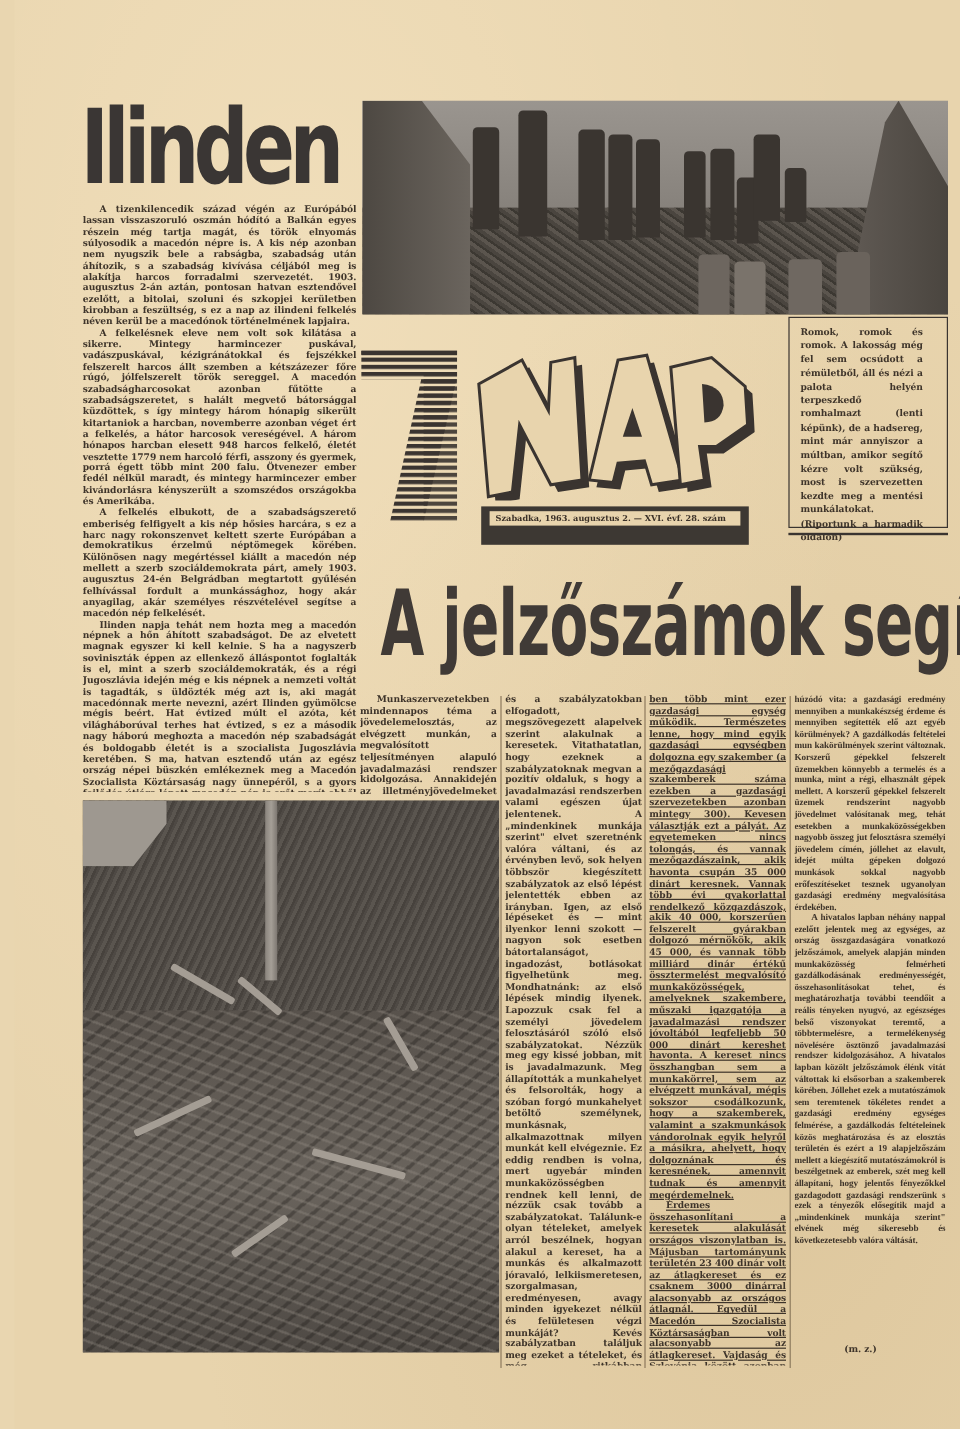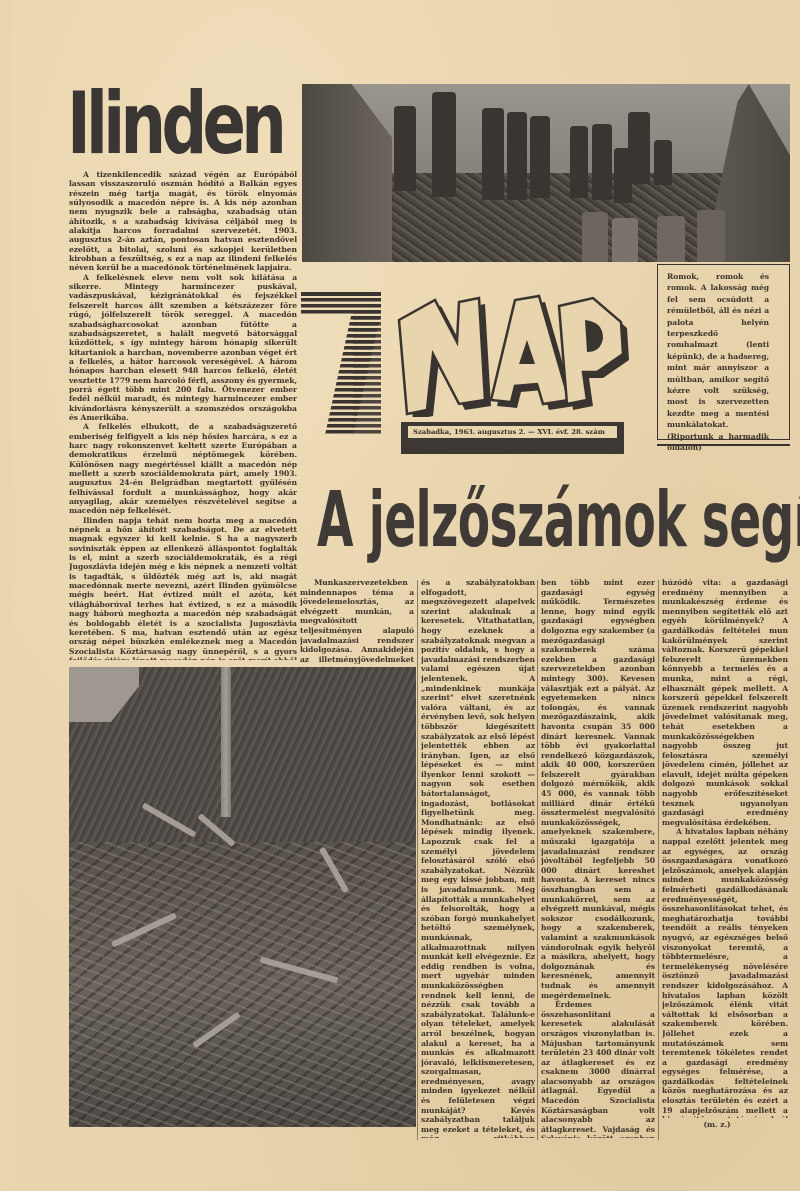--- a/index.html
+++ b/index.html
@@ -191,27 +191,27 @@
 
   <div class="col txt" style="left:288px; top:578px; width:114px; height:86px; overflow:hidden; line-height:9.6px;">
     <p>Munkaszervezetekben mindennapos téma a jövedelemelosztás, az elvégzett munkán, a megvalósított teljesítményen alapuló javadalmazási rendszer kidolgozása. Annakidején az illetményjövedelmeket a jövedelem felosztásáról szóló szabályzatok váltották fel,</p>
   </div>
 
   <div class="col txt" style="left:409px; top:578px; width:114px; height:560px; overflow:hidden; line-height:9.6px;">
     <p class="noindent">és a szabályzatokban elfogadott, megszövegezett alapelvek szerint alakulnak a keresetek. Vitathatatlan, hogy ezeknek a szabályzatoknak megvan a pozitív oldaluk, s hogy a javadalmazási rendszerben valami egészen újat jelentenek. A „mindenkinek munkája szerint" elvet szeretnénk valóra váltani, és az érvényben levő, sok helyen többször kiegészített szabályzatok az első lépést jelentették ebben az irányban. Igen, az első lépéseket és — mint ilyenkor lenni szokott — nagyon sok esetben bátortalanságot, ingadozást, botlásokat figyelhetünk meg. Mondhatnánk: az első lépések mindig ilyenek. Lapozzuk csak fel a személyi jövedelem felosztásáról szóló első szabályzatokat. Nézzük meg egy kissé jobban, mit is javadalmazunk. Meg állapították a munkahelyet és felsorolták, hogy a szóban forgó munkahelyet betöltő személynek, munkásnak, alkalmazottnak milyen munkát kell elvégeznie. Ez eddig rendben is volna, mert ugyebár minden munkaközösségben rendnek kell lenni, de nézzük csak tovább a szabályzatokat. Találunk-e olyan tételeket, amelyek arról beszélnek, hogyan alakul a kereset, ha a munkás és alkalmazott jóravaló, lelkiismeretesen, szorgalmasan, eredményesen, avagy minden igyekezet nélkül és felületesen végzi munkáját? Kevés szabályzatban találjuk meg ezeket a tételeket, és még ritkábban alkalmazzák őket a valóságban.</p>
 
   </div>
 
-  <div class="col txt" style="left:529px; top:578px; width:114px; height:560px; overflow:hidden; line-height:9.6px;">
+  <div class="col txt" style="left:529px; top:578px; width:114px; height:560px; overflow:hidden; line-height:9.6px;text-decoration:underline;">
     <p class="noindent">ben több mint ezer gazdasági egység működik. Természetes lenne, hogy mind egyik gazdasági egységben dolgozna egy szakember (a mezőgazdasági szakemberek száma ezekben a gazdasági szervezetekben azonban mintegy 300). Kevesen választják ezt a pályát. Az egyetemeken nincs tolongás, és vannak mezőgazdászaink, akik havonta csupán 35 000 dinárt keresnek. Vannak több évi gyakorlattal rendelkező közgazdászok, akik 40 000, korszerűen felszerelt gyárakban dolgozó mérnökök, akik 45 000, és vannak több milliárd dinár értékű össztermelést megvalósító munkaközösségek, amelyeknek szakembere, műszaki igazgatója a javadalmazási rendszer jóvoltából legfeljebb 50 000 dinárt kereshet havonta. A kereset nincs összhangban sem a munkakörrel, sem az elvégzett munkával, mégis sokszor csodálkozunk, hogy a szakemberek, valamint a szakmunkások vándorolnak egyik helyről a másikra, ahelyett, hogy dolgoznának és keresnének, amennyit tudnak és amennyit megérdemelnek.</p>
     <p>Érdemes összehasonlítani a keresetek alakulását országos viszonylatban is. Májusban tartományunk területén 23 400 dinár volt az átlagkereset és ez csaknem 3000 dinárral alacsonyabb az országos átlagnál. Egyedül a Macedón Szocialista Köztársaságban volt alacsonyabb az átlagkereset. Vajdaság és Szlovénia között azonban csaknem 10 000 dinár a különbség, és talán mondanunk sem kell, hogy a szlovéniai dolgozók javára.</p>
 
   </div>
 
-  <div class="col txt" style="left:650px; top:578px; width:126px; height:540px; overflow:hidden; line-height:9.6px;">
+  <div class="col txt" style="left:650px; top:578px; width:126px; height:540px; overflow:hidden; line-height:9.6px;font-family:Liberation Serif, serif;">
     <p class="noindent">húzódó vita: a gazdasági eredmény mennyiben a munkakészség érdeme és mennyiben segítették elő azt egyéb körülmények? A gazdálkodás feltételei mun kakörülmények szerint változnak. Korszerű gépekkel felszerelt üzemekben könnyebb a termelés és a munka, mint a régi, elhasznált gépek mellett. A korszerű gépekkel felszerelt üzemek rendszerint nagyobb jövedelmet valósítanak meg, tehát esetekben a munkaközösségekben nagyobb összeg jut felosztásra személyi jövedelem címén, jóllehet az elavult, idejét múlta gépeken dolgozó munkások sokkal nagyobb erőfeszítéseket tesznek ugyanolyan gazdasági eredmény megvalósítása érdekében.</p>
     <p>A hivatalos lapban néhány nappal ezelőtt jelentek meg az egységes, az ország összgazdaságára vonatkozó jelzőszámok, amelyek alapján minden munkaközösség felmérheti gazdálkodásának eredményességét, összehasonlításokat tehet, és meghatározhatja további teendőit a reális tényeken nyugvó, az egészséges belső viszonyokat teremtő, a többtermelésre, a termelékenység növelésére ösztönző javadalmazási rendszer kidolgozásához. A hivatalos lapban közölt jelzőszámok élénk vitát váltottak ki elsősorban a szakemberek körében. Jóllehet ezek a mutatószámok sem teremtenek tökéletes rendet a gazdasági eredmény egységes felmérése, a gazdálkodás feltételeinek közös meghatározása és az elosztás területén és ezért a 19 alapjelzőszám mellett a kiegészítő mutatószámokról is beszélgetnek az emberek, szét meg kell állapítani, hogy jelentős fényezőkkel gazdagodott gazdasági rendszerünk s ezek a tényezők elősegítik majd a „mindenkinek munkája szerint" elvének még sikeresebb és következetesebb valóra váltását.</p>
   </div>
   <div class="abs txt sig" style="left:650px; top:1120px; width:110px;">(m. z.)</div>
 
   <div class="rule-v" style="left:405px; top:580px; height:560px;"></div>
   <div class="rule-v" style="left:525px; top:580px; height:560px;"></div>
   <div class="rule-v" style="left:646px; top:580px; height:560px;"></div>
 </div>
 

